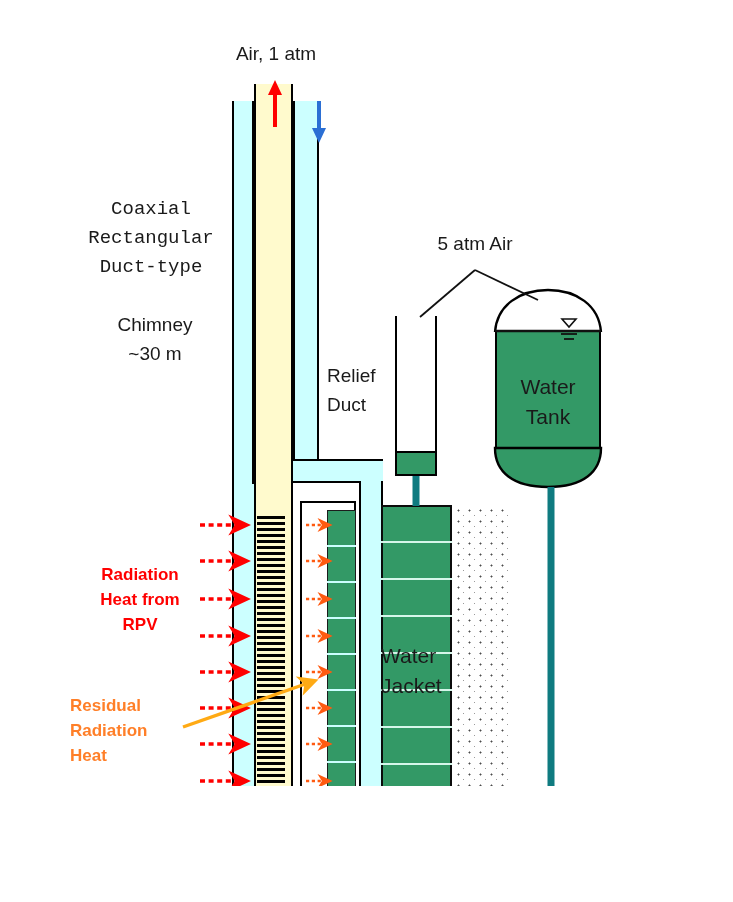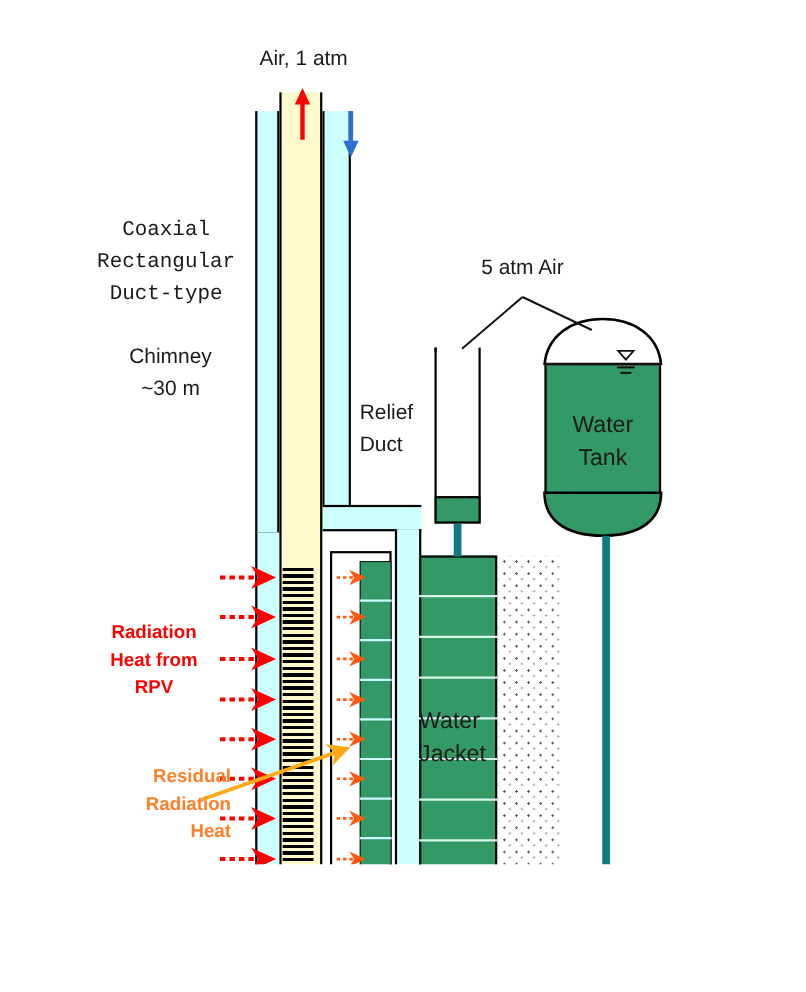--- a/index.html
+++ b/index.html
@@ -30,21 +30,21 @@
     line-height: 25px;
     text-align: center;
     font-weight: bold;
     white-space: pre-line;
   }
   .lbl-orange {
     position: absolute;
     color: #ff7f28;
     font-size: 17px;
     line-height: 25px;
-    text-align: right;
+    text-align: left;
     font-weight: bold;
     white-space: pre-line;
   }
   .box {
     position: absolute;
     box-sizing: border-box;
   }
   svg.overlay {
     position: absolute;
     left: 0;

